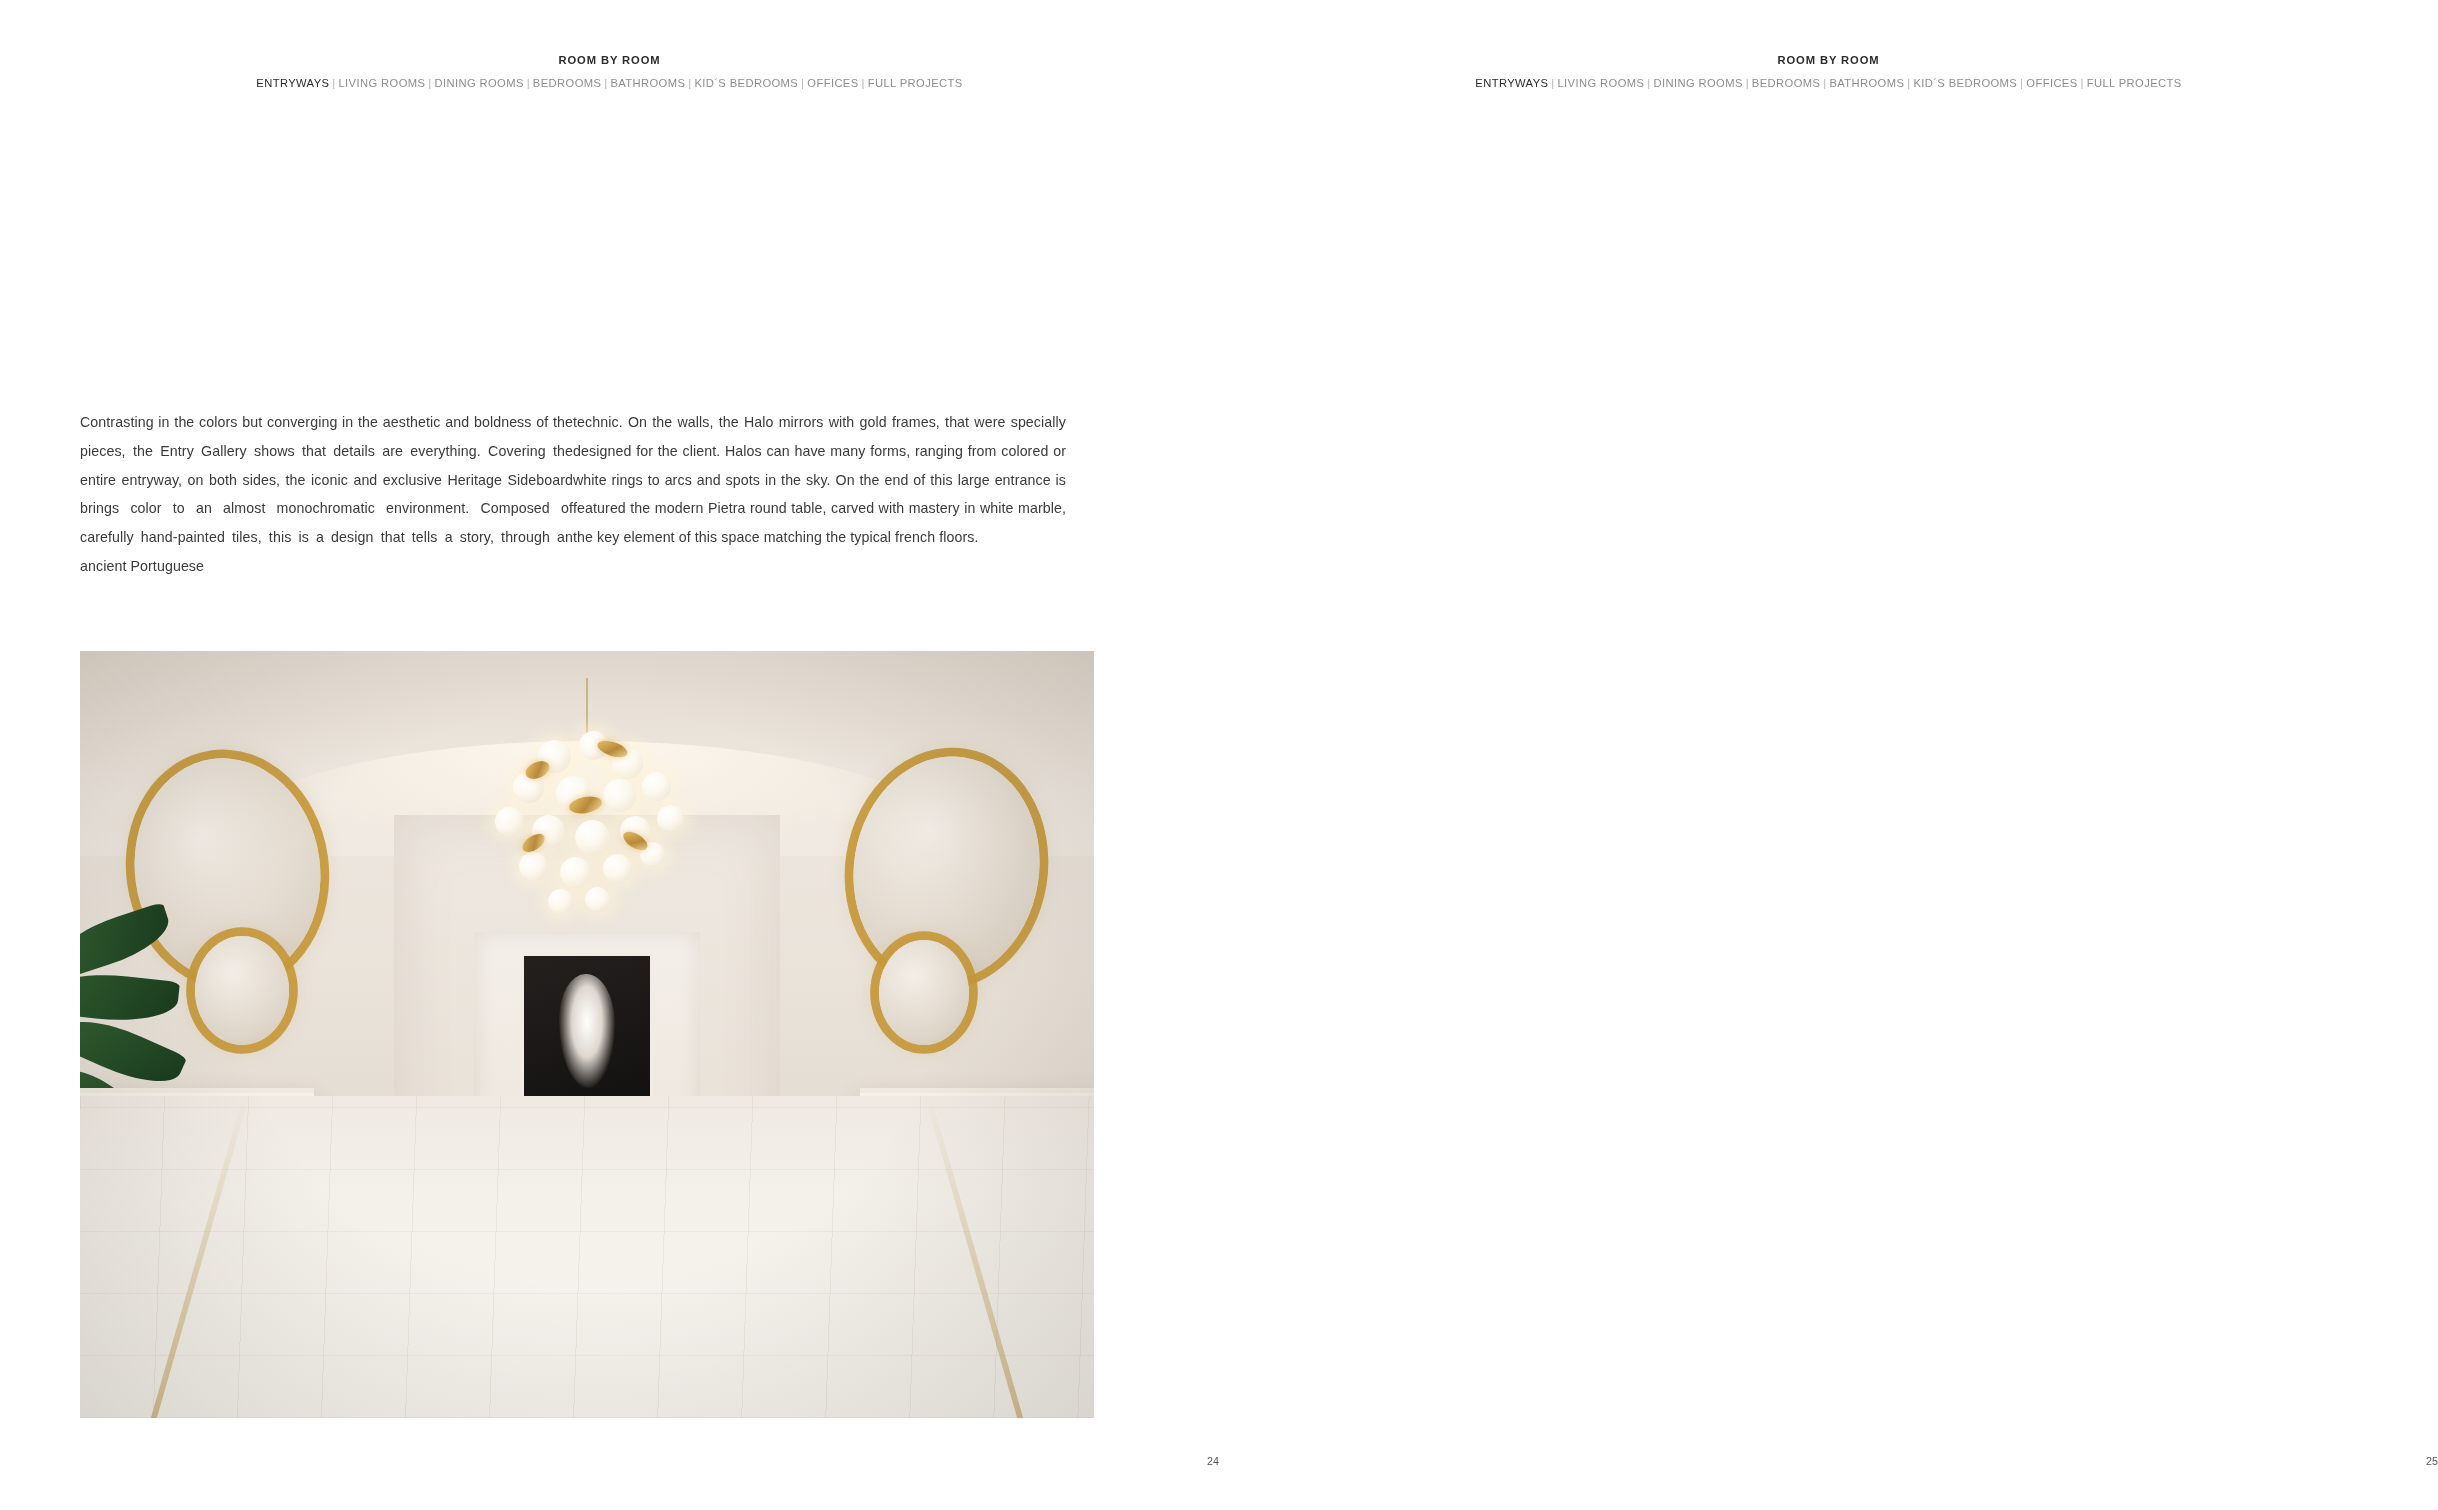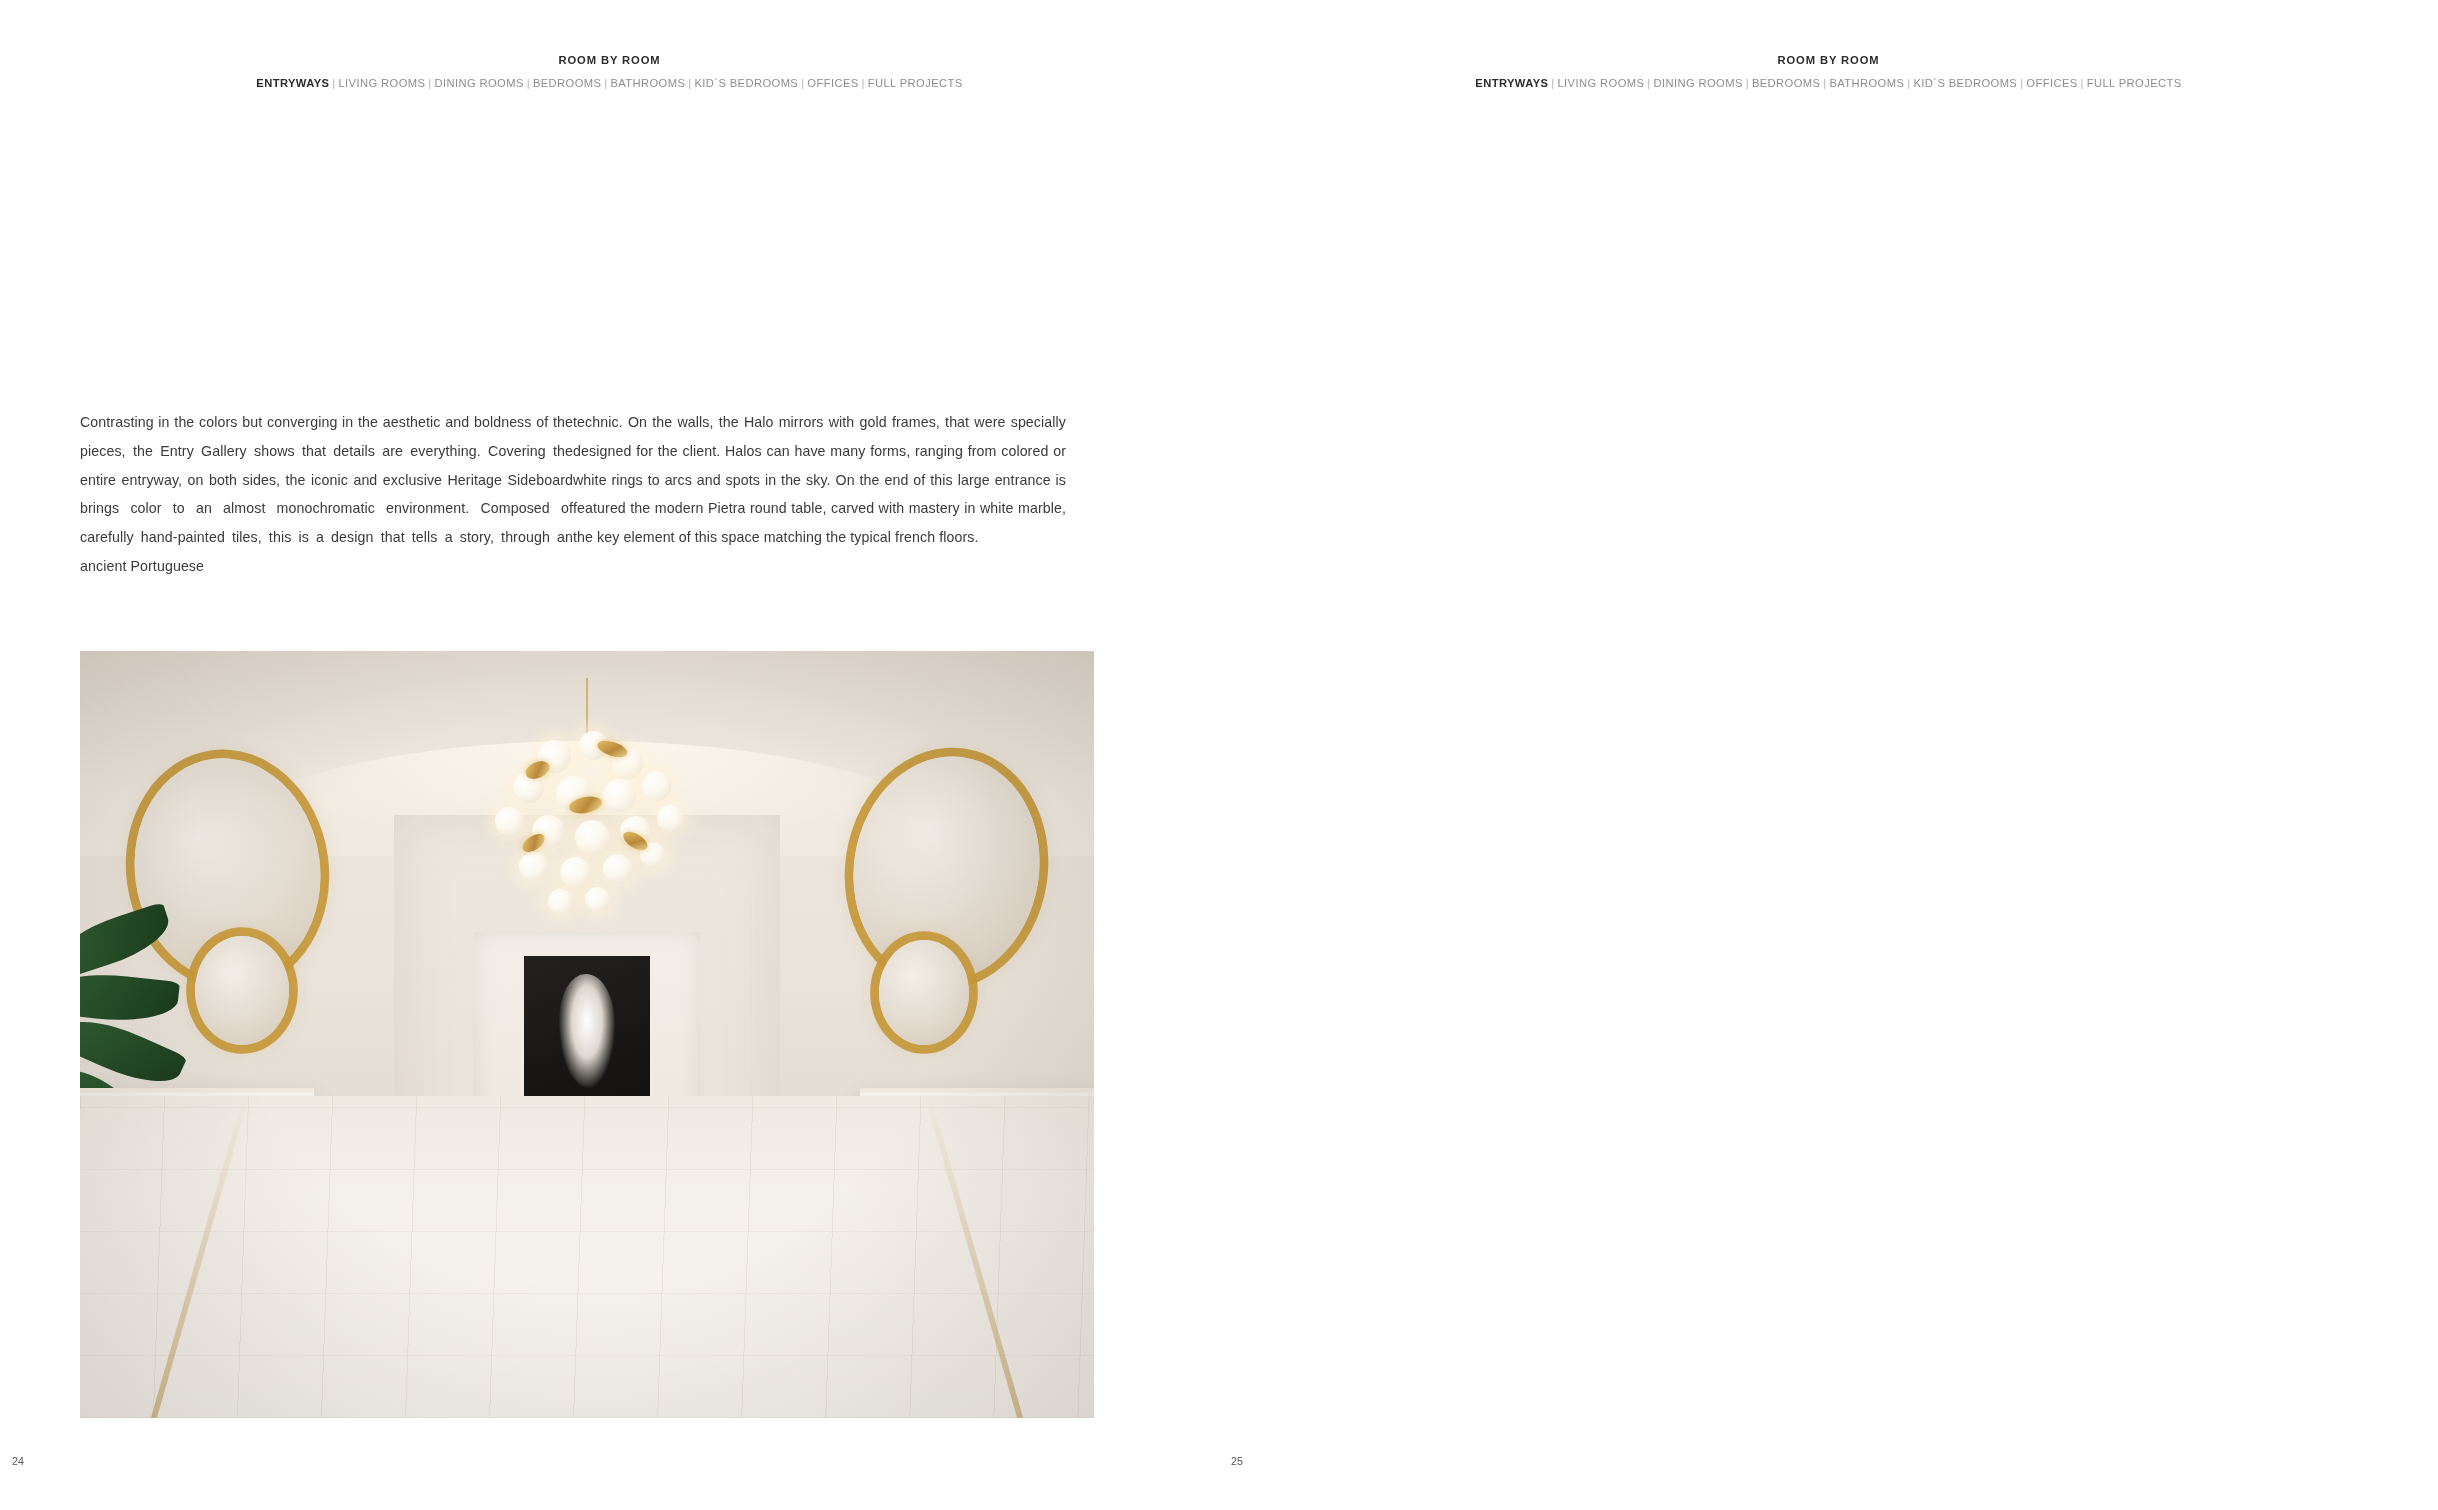--- a/index.html
+++ b/index.html
@@ -36,21 +36,21 @@
     color: #2b2b2b;
     margin: 0 0 10.7px 0;
   }
   .header-nav {
     font-size: 11.2px;
     letter-spacing: 0.4px;
     color: #8d8d8d;
     white-space: nowrap;
   }
   .header-nav .nav-item { color: #8d8d8d; }
-  .header-nav .nav-item.active { color: #2b2b2b; font-weight: bold; }
+  .header-nav .nav-item.active { color: #2b2b2b; font-weight: normal; }
   .header-nav .sep { color: #b5b5b5; padding: 0 2.9px; }
 
   
   .columns {
     position: absolute;
     left: 80px;
     top: 408px;
     width: 1014px;
     display: flex;
   }
@@ -63,22 +63,22 @@
     text-justify: inter-word;
     font-family: "Liberation Sans", sans-serif;
     letter-spacing: 0.1px;
   }
   .col p { margin: 0; }
 
   
   .page-number {
     position: absolute;
     bottom: 44px;
-    left: 12px; right: 0;
-    text-align: left;
+    left: 4px; right: 0;
+    text-align: right;
     font-size: 10.7px;
     color: #555;
   }
 
   
   .figure {
     position: absolute;
     overflow: hidden;
     background: #e8e3dd;
   }

